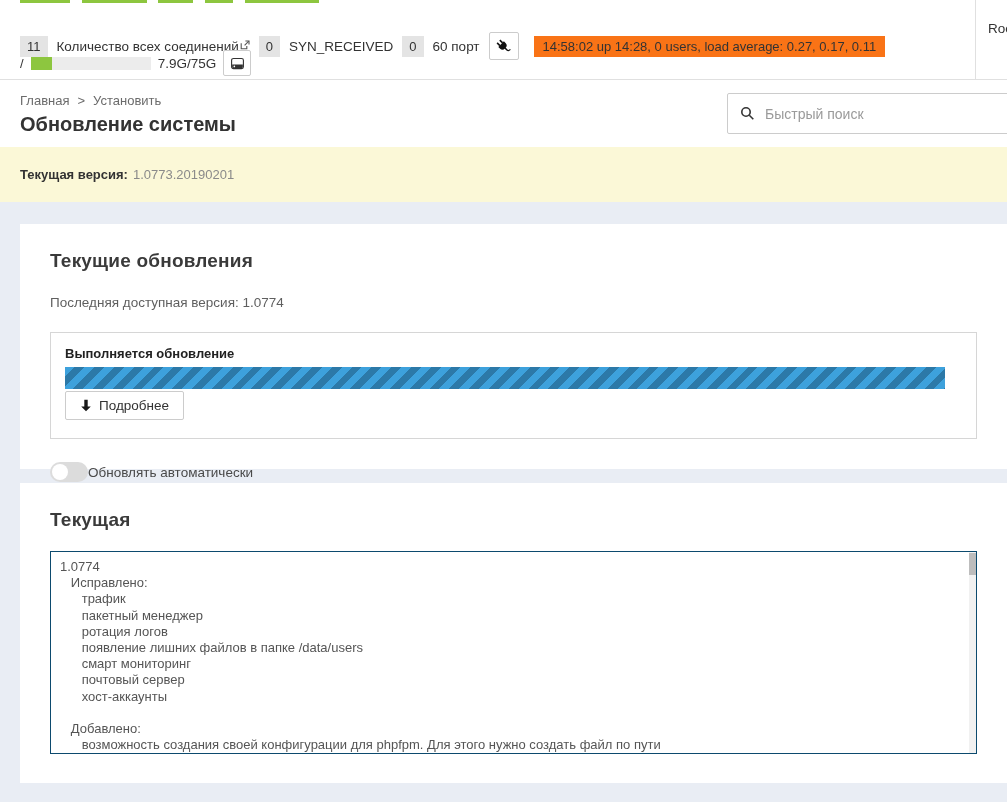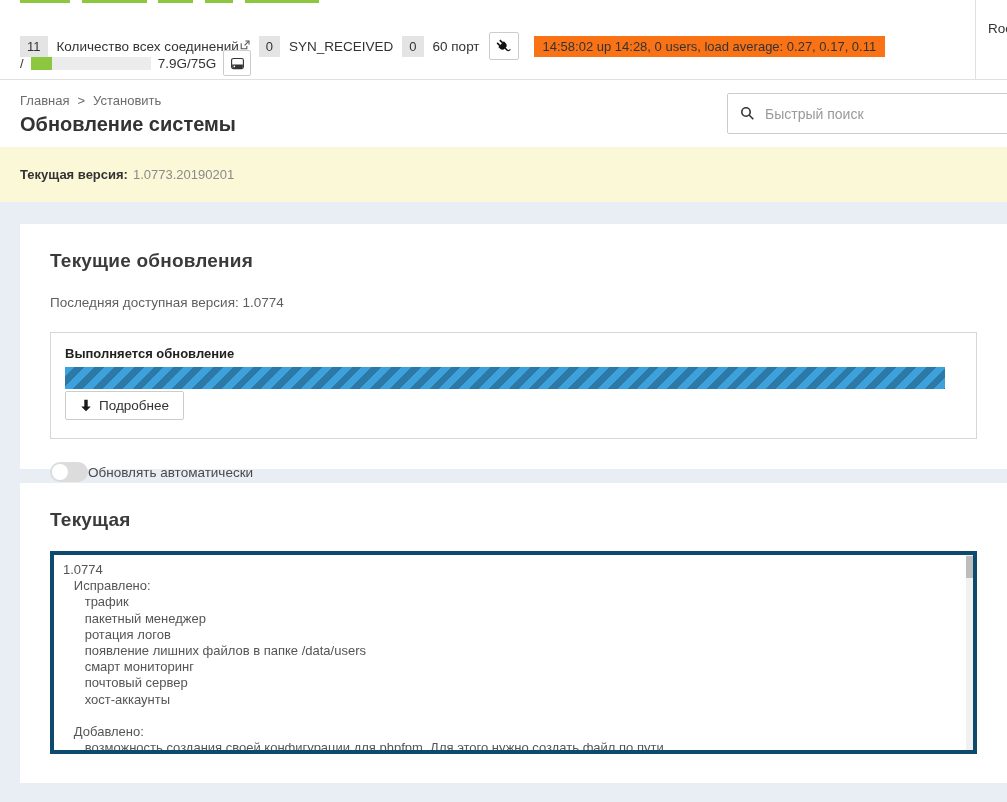--- a/index.html
+++ b/index.html
@@ -133,21 +133,21 @@
   }
   .switch .knob{
     position:absolute;left:2px;top:2px;width:16px;height:16px;
     border-radius:50%;background:#fff;
   }
   .toggle-label{font-size:13.5px;color:#4a4a4a;}
   
   .history-box{
     margin-top:20px;position:relative;
     width:927px;height:203px;
-    border:4px solid #0c4a6e;background:#fff;
+    border:1px solid #0c4a6e;background:#fff;
     padding:7px 20px 0 9px;
     overflow:hidden;
   }
   .history-log{
     font-family:"Liberation Sans","DejaVu Sans",sans-serif;
     font-size:13px;line-height:16.2px;color:#555;
     white-space:pre-wrap;
   }
   .vscroll{
     position:absolute;top:0;right:0;width:7px;height:100%;

